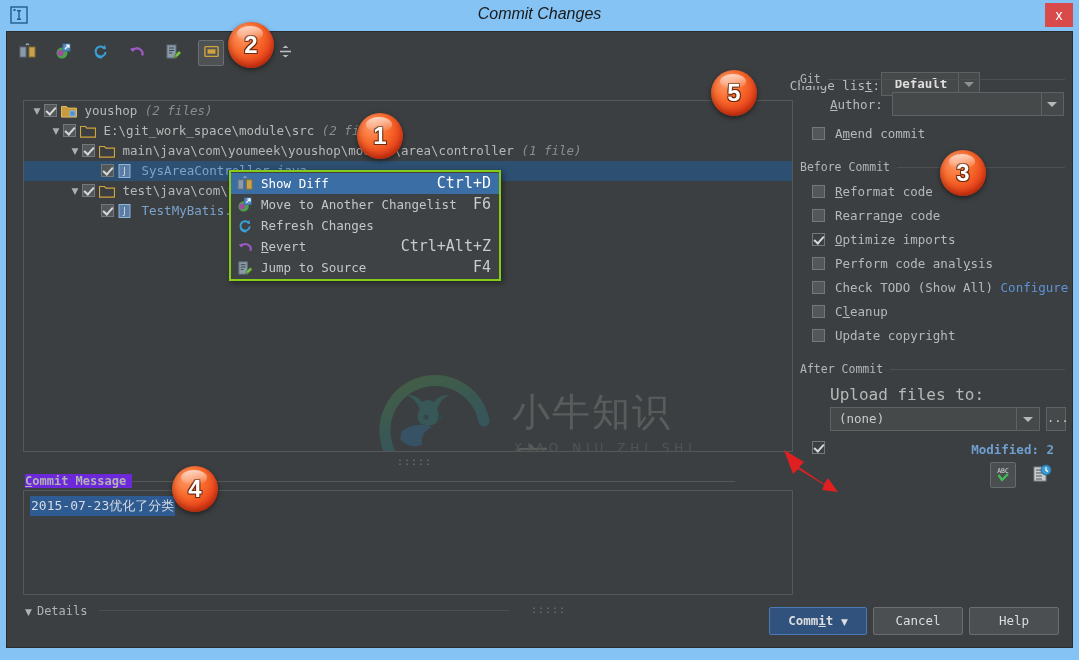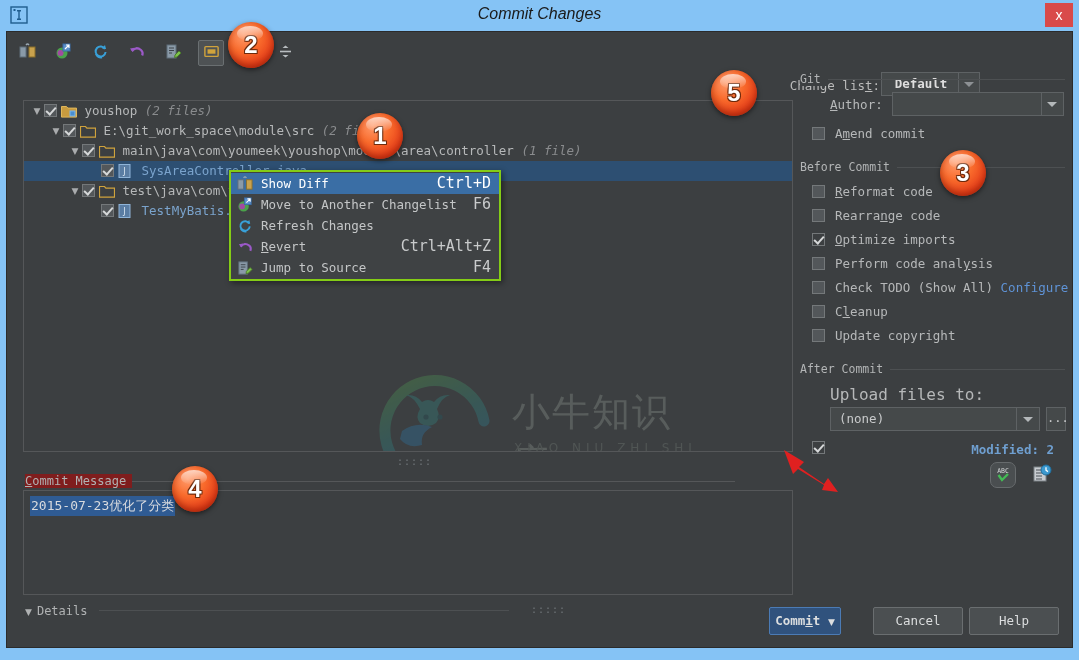--- a/index.html
+++ b/index.html
@@ -158,25 +158,25 @@
     color: #c9cbcc; font-weight: normal;
   }
   .ctxitem.hl .kb { color: #ffffff; }
   .ctxitem u { text-decoration: underline; }
   
   .cm-tools { position: absolute; right: 18px; top: 430px; }
   .cm-btn {
     display: inline-block; width: 24px; height: 24px; margin-left: 4px;
     vertical-align: top; cursor: pointer; position: relative;
   }
-  .cm-btn.framed { background: #4a4e50; border: 1px solid #676b6d; border-radius: 7px; }
+  .cm-btn.framed { background: #4a4e50; border: 1px solid #676b6d; border-radius: 2px; }
   .cm-label {
     position: absolute; left: 18px; top: 442px;
-    font-size: 12px; color: #b0b2b3; background: #7f1d1d;
-    padding-right: 6px; z-index: 3;
+    font-size: 12px; color: #b0b2b3; background: #6d28d9;
+    padding-right: 6px; z-index: 3; font-weight: bold;
   }
   .cm-label u { text-decoration: underline; }
   .cm-rule {
     position: absolute; left: 18px; top: 449px; width: 710px; height: 1px;
     background: #555759;
   }
   .cm-box {
     position: absolute; left: 16px; top: 458px; width: 770px; height: 105px;
     background: #3c3f41; border: 1px solid #555759; box-sizing: border-box;
   }
@@ -273,21 +273,21 @@
   
   .footer { position: absolute; left: 0; bottom: 10px; width: 1067px; height: 30px; }
   .btn {
     position: absolute; height: 28px; background: #4b4f51;
     border: 1px solid #6a6e70; border-radius: 2px; box-sizing: border-box;
     font-size: 12.5px; color: #dcdedf; text-align: center; line-height: 26px;
     cursor: pointer;
   }
   .btn u { text-decoration: underline; }
   .btn.primary { background: #30527d; border-color: #4b7bb5; font-weight: bold; }
-  .btn-commit { left: 762px; width: 72px; }
+  .btn-commit { left: 762px; width: 98px; }
   .btn-cancel { left: 866px; width: 90px; }
   .btn-help   { left: 962px; width: 90px; }
   .caret-dn { font-size: 9px; font-family: "DejaVu Sans", sans-serif; }
   
   .badge {
     position: absolute; width: 46px; height: 46px; border-radius: 50%;
     background: radial-gradient(circle at 34% 28%, #ff9a6a 0%, #f96b2c 38%, #e8401a 72%, #bf2f12 100%);
     box-shadow: 0 2px 5px rgba(0,0,0,.5), inset 0 -3px 7px rgba(120,20,0,.55);
     z-index: 60; text-align: center; line-height: 46px;
     font-size: 24px; font-weight: bold; color: #ffffff;

